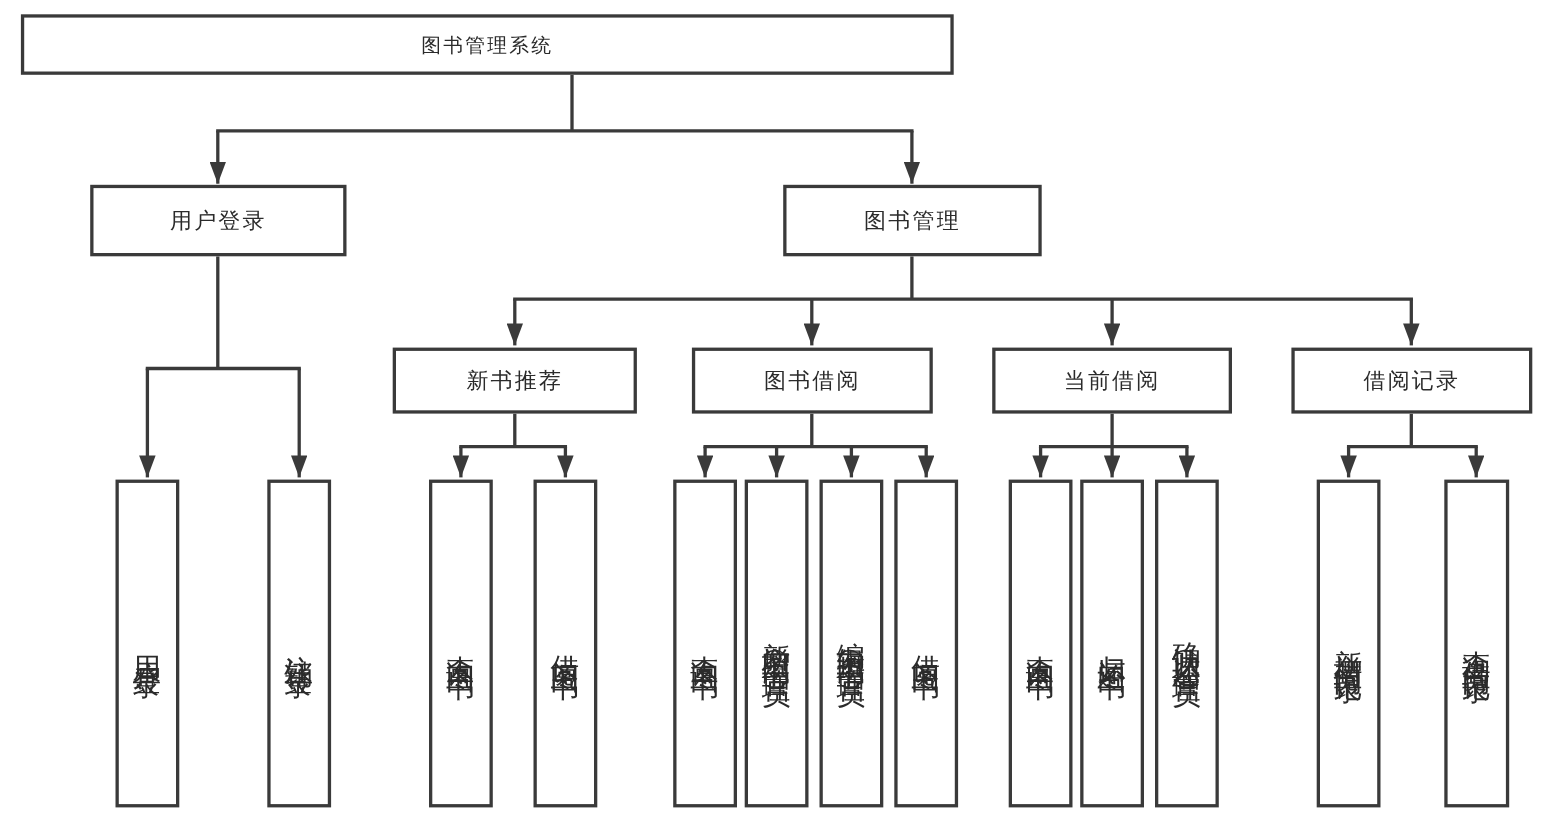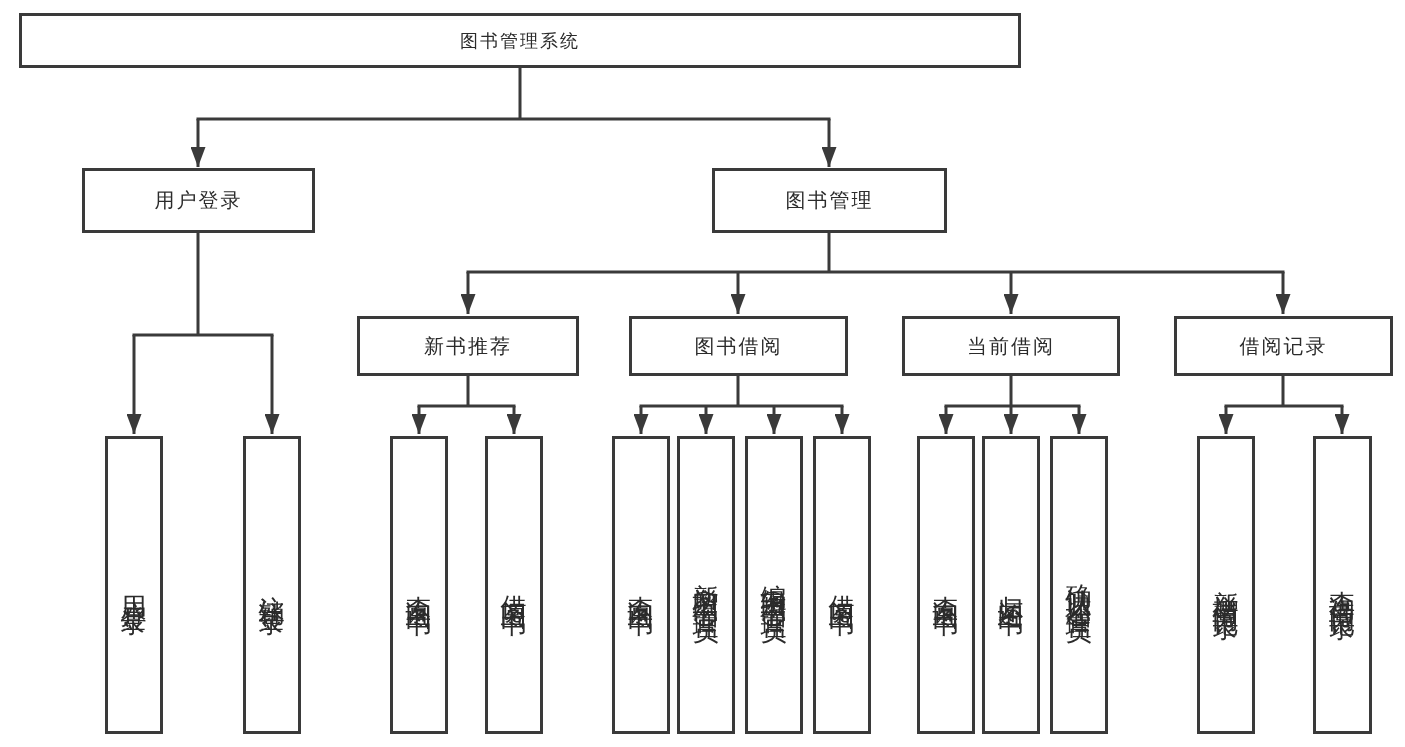--- a/index.html
+++ b/index.html
@@ -32,21 +32,21 @@
   .arrowhead { fill: var(--line); stroke: none; }
   .box {
     position: absolute;
     background: #ffffff;
     border: 3px solid var(--line);
     display: flex;
     align-items: center;
     justify-content: center;
     color: var(--text);
   }
-  .box.root-box  { left: 19px;  top: 13px;  width: 1002px; height: 55px; text-align: right; }
+  .box.root-box  { left: 19px;  top: 13px;  width: 848px; height: 55px; text-align: right; }
   .box.l2 { top: 168px; height: 65px; }
   .box.l3 { top: 316px; height: 60px; }
   .box.leaf { top: 436px; height: 298px; width: 58px; }
   .hlabel { font-size: 20px; letter-spacing: 2px; white-space: nowrap; }
   .root-box .hlabel { font-size: 18px; }
   .vlabel {
     writing-mode: vertical-rl;
     text-orientation: mixed;
     font-size: 26px;
     line-height: 1;

